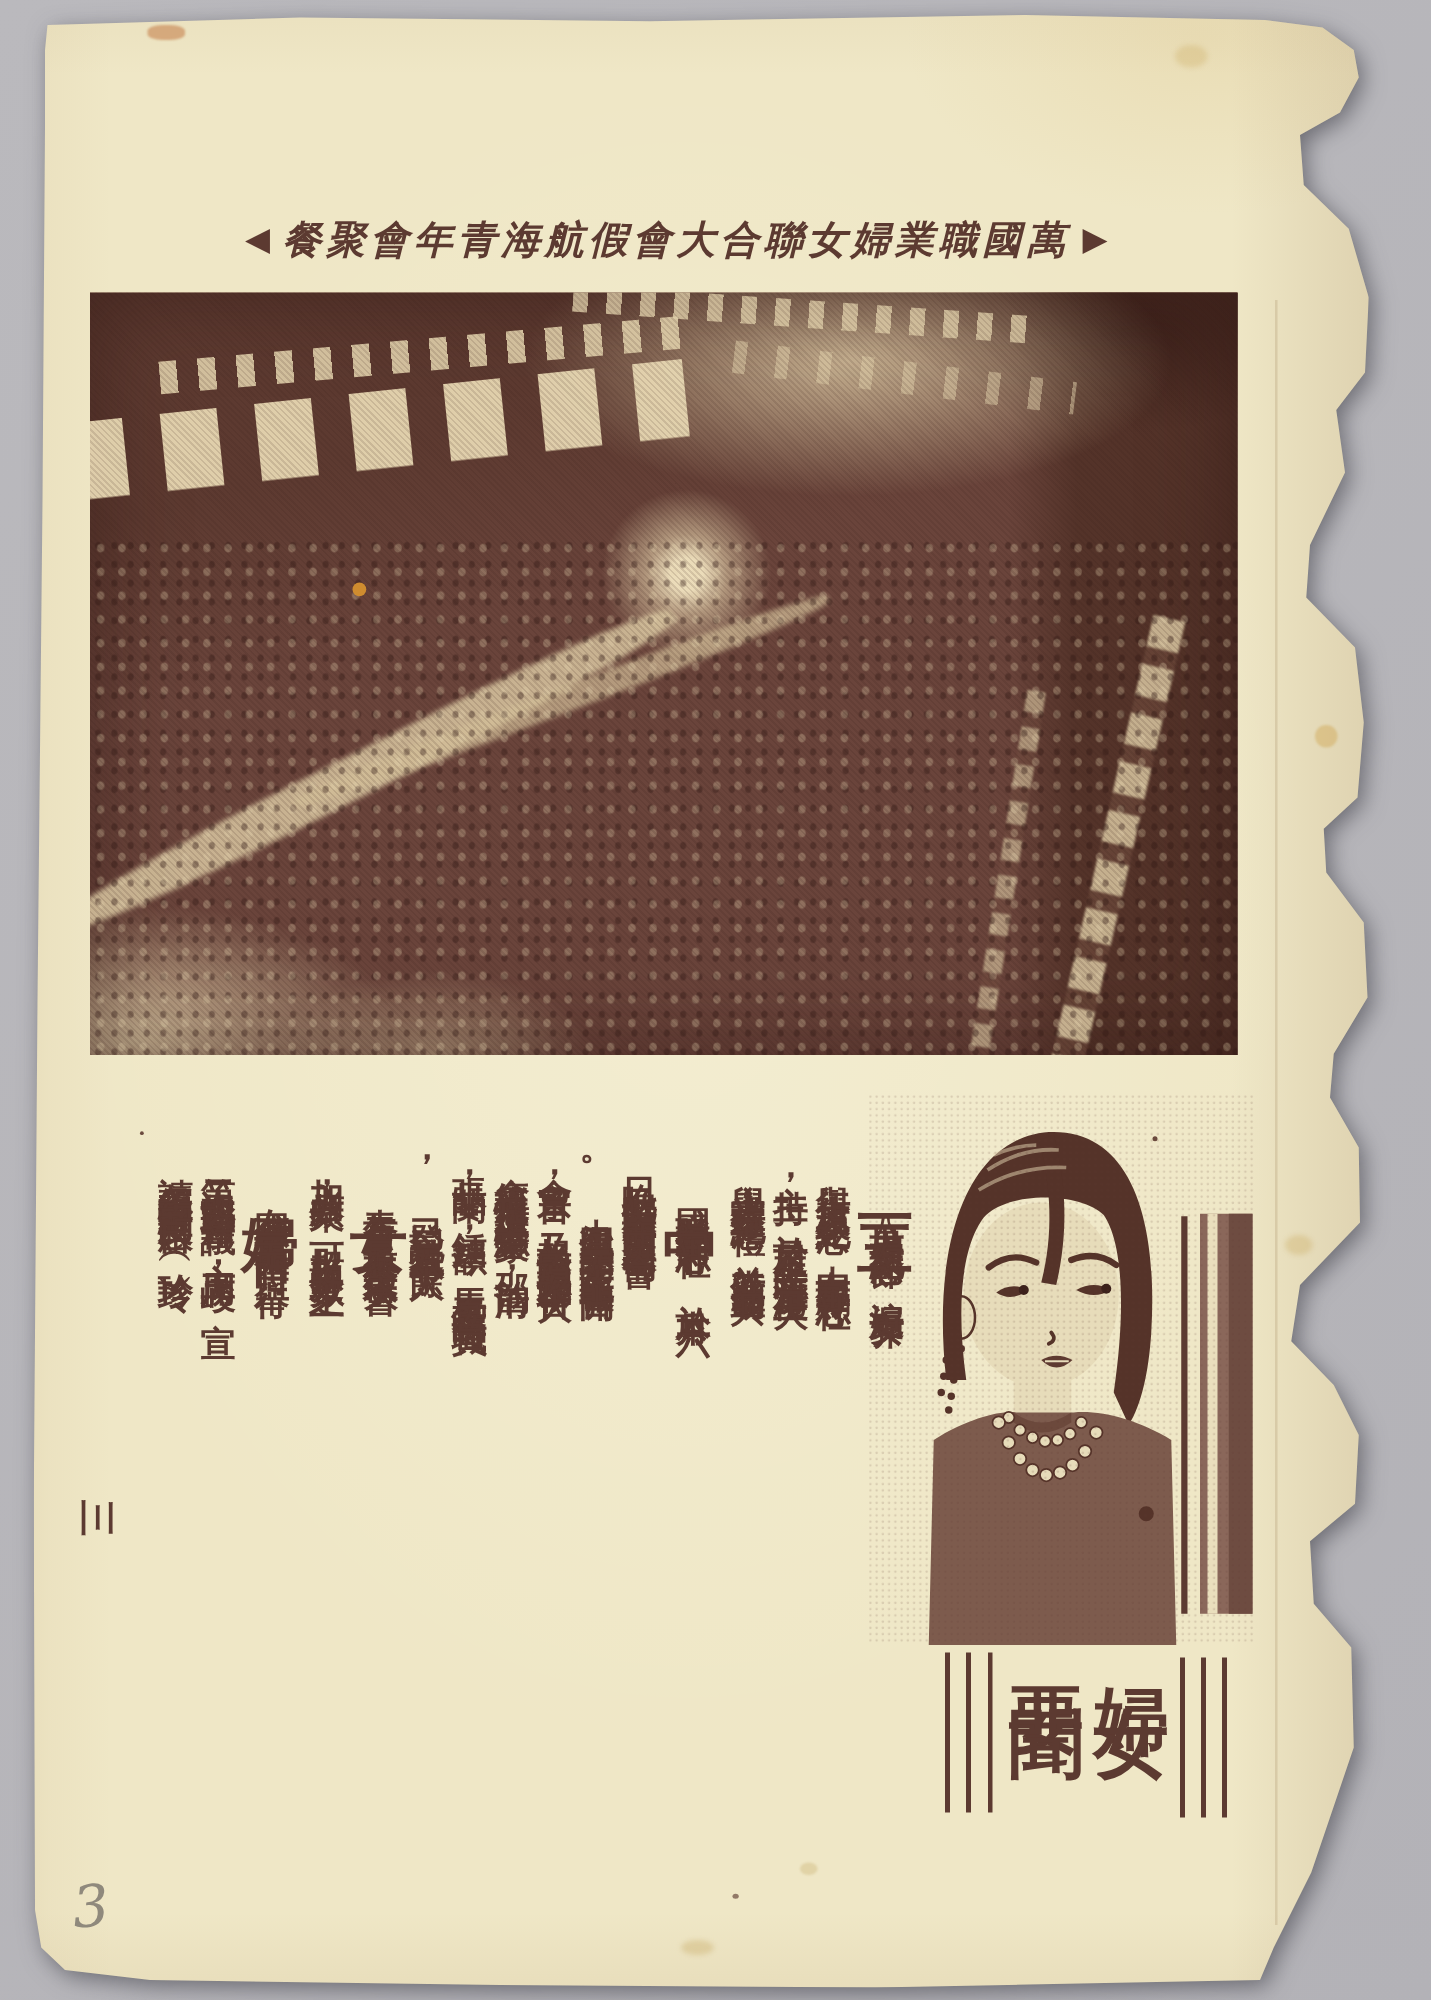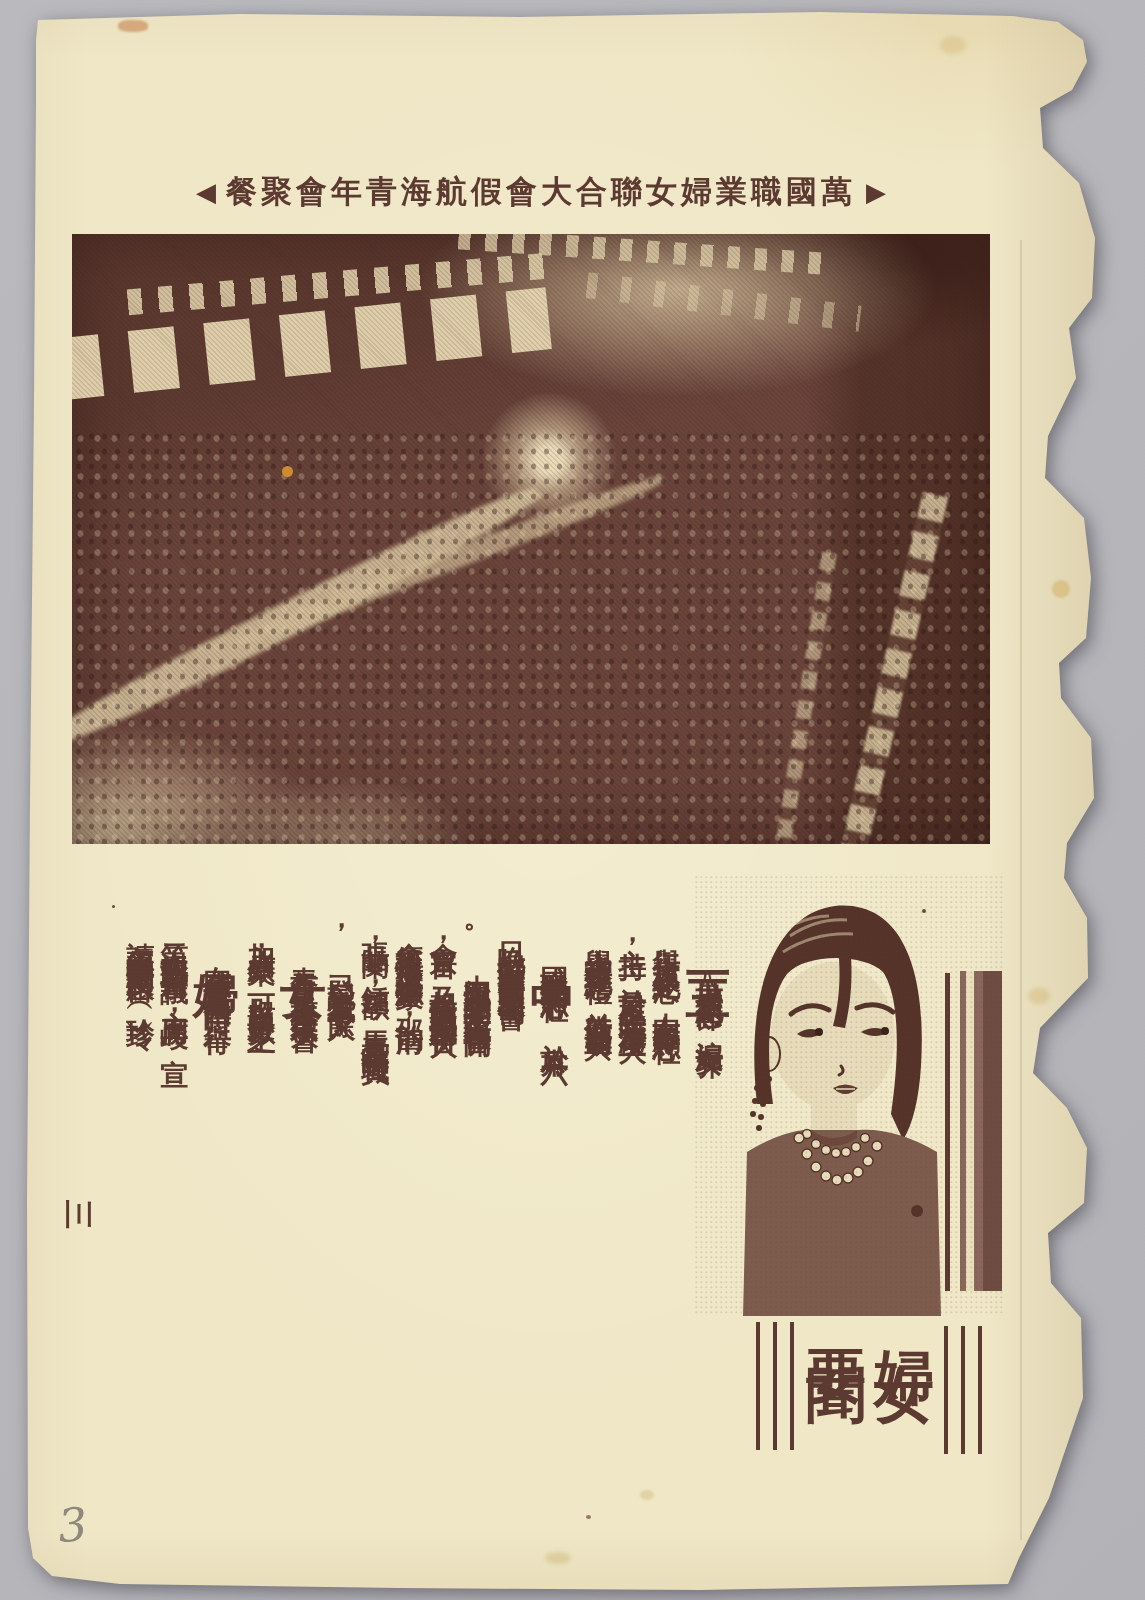--- a/index.html
+++ b/index.html
@@ -34,21 +34,21 @@
   .stain.s5{left:640px;top:1490px;width:14px;height:10px;background:rgba(185,150,70,.25);filter:blur(1px);}
   .fleck{position:absolute;width:4px;height:4px;border-radius:50%;background:#6b4a3e;}
   .fleck.f1{left:922px;top:909px;}
   .fleck.f2{left:112px;top:905px;width:3px;height:3px;}
   .fleck.f3{left:586px;top:1515px;width:5px;height:4px;opacity:.7;}
 
   
   .header{position:absolute;left:196px;top:170px;width:690px;height:44px;display:flex;align-items:center;
     color:#5c3a31;font-weight:bold;}
   .header .arrow{font-size:26px;line-height:1;}
-  .header .cap{flex:1;text-align:center;font-size:31px;letter-spacing:4px;white-space:nowrap;}
+  .header .cap{flex:1;text-align:center;font-size:31px;letter-spacing:4px;white-space:nowrap;font-style:italic;}
 
   
   .photo{position:absolute;left:72px;top:234px;width:918px;height:610px;background-color:#6a443b;overflow:hidden;
     background-image:
       radial-gradient(circle at 52% 37%, rgba(242,228,192,.95) 0 13px, rgba(236,219,179,.55) 32px, rgba(236,219,179,0) 68px),
       radial-gradient(ellipse 360px 150px at 66% 9%, rgba(226,208,170,.8), transparent 72%),
       radial-gradient(ellipse 220px 110px at 90% 5%, rgba(58,31,25,.9), transparent 75%),
       radial-gradient(ellipse 300px 150px at 4% 98%, rgba(223,205,168,.92), transparent 72%),
       radial-gradient(ellipse 170px 90px at 30% 100%, rgba(219,200,162,.6), transparent 75%),
       linear-gradient(to right, transparent 0 80%, rgba(80,48,38,.85) 86% 100%),

